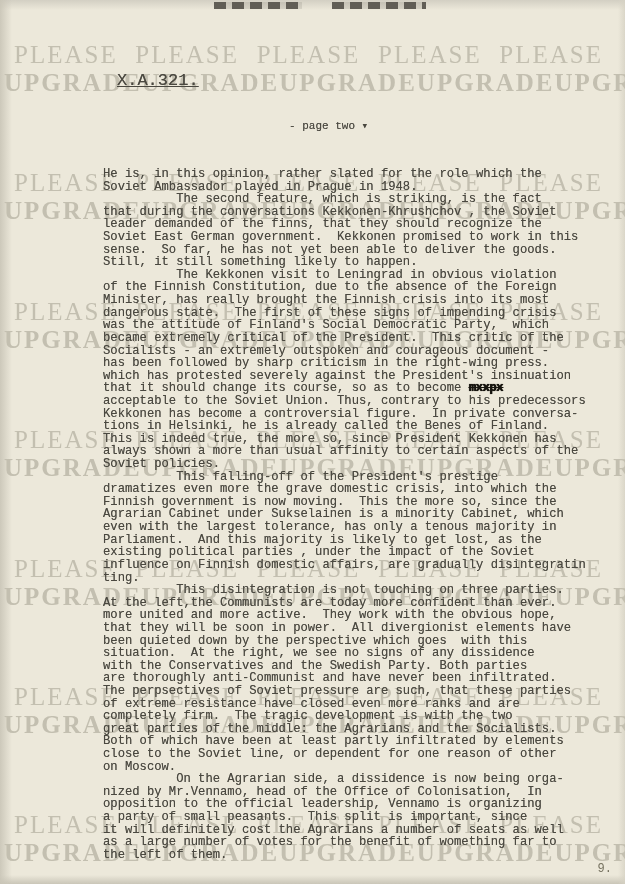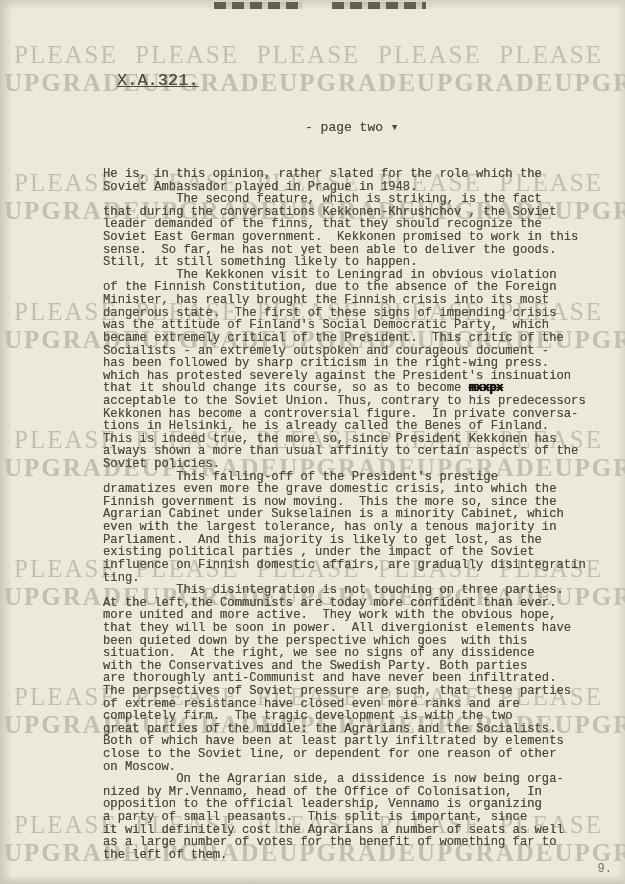--- a/index.html
+++ b/index.html
@@ -26,21 +26,21 @@
     font-family:"Liberation Serif","DejaVu Serif",serif; font-size:25px; line-height:1;
     color:#c3bfb0; letter-spacing:2px; font-weight:400; white-space:nowrap;
   }
   .wm-please { padding:0 22px 0 14px; }
   .wm-upgrade { padding:0 4px;font-weight:bold; }
   .typed { color:#4a4840; text-shadow:0 0 0.6px rgba(74,72,64,0.65); }
   .ref {
     position:absolute; left:117px; top:71px; z-index:2;
     font-size:17px; text-decoration:underline;
   }
-  .page-label { position:absolute; left:289px; top:119px; z-index:2; font-size:13px;margin-left:16px; }
+  .page-label { position:absolute; left:289px; top:119px; z-index:2; font-size:11px; }
   .doc-body {
     position:absolute; left:103px; top:168px; z-index:2;
     font-size:12.2px; line-height:12.62px; white-space:pre;
   }
   .text-line { height:12.62px; }
   .overstrike {
     font-weight:bold; color:#17150f; text-decoration:line-through;
     text-shadow:0 0 1px #17150f, 0.6px 0 0 #17150f; letter-spacing:-0.5px;
   }
   .page-num { position:absolute; right:13px; bottom:8px; z-index:2; font-size:12px; color:#75715f; }

